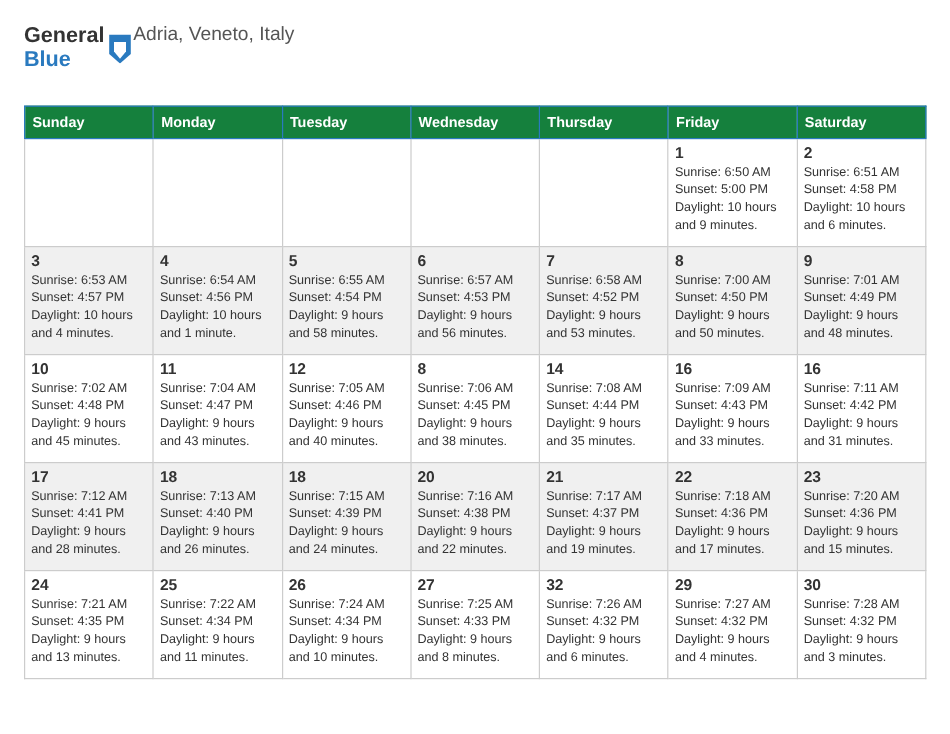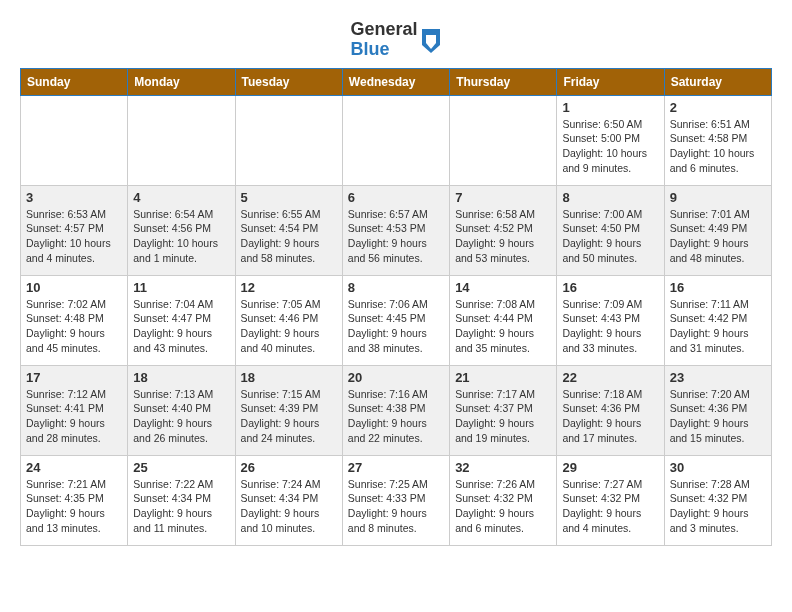--- a/index.html
+++ b/index.html
@@ -5,23 +5,23 @@
     * { box-sizing: border-box; margin: 0; padding: 0; }
     body {
       font-family: Arial, sans-serif;
       background: #fff;
       width: 792px;
       min-height: 612px;
       padding: 20px;
     }
     .header-area {
       display: flex;
-      justify-content: center;
+      justify-content: flex-start;
       align-items: flex-start;
-      margin-bottom: 8px;
+      margin-bottom: 28px;
     }
     .logo {
       display: flex;
       align-items: center;
     }
     .logo-text {
       display: flex;
       flex-direction: column;
       font-size: 18px;
       font-weight: bold;
@@ -41,21 +41,21 @@
       font-size: 16px;
       font-weight: normal;
       color: #555;
     }
     .calendar-table {
       width: 100%;
       border-collapse: collapse;
       font-size: 11px;
     }
     .calendar-table th {
-      background-color: #a16207;
+      background-color: #15803d;
       color: #fff;
       text-align: left;
       padding: 6px 6px;
       font-size: 12px;
       border: 1px solid #2a7abf;
     }
     .calendar-table td {
       border: 1px solid #ccc;
       vertical-align: top;
       padding: 4px 5px;
@@ -102,20 +102,21 @@
         <span class="general">General</span>
         <span class="blue">Blue</span>
       </div>
       <svg width="22" height="26" viewBox="0 0 22 26" style="margin-left:2px;">
         <path d="M2 2 L20 2 L20 18 L11 26 L2 18 Z" fill="#2a7abf"></path>
         <path d="M6 8 L16 8 L16 16 L11 22 L6 16 Z" fill="#fff"></path>
       </svg>
     </div>
   </div>
   <div class="month-title">
+    <h2>Adria, Veneto, Italy</h2>
   </div>
 </div>
 
 <table class="calendar-table">
   <thead>
     <tr>
     <th>Sunday</th>
         <th>Monday</th>
         <th>Tuesday</th>
         <th>Wednesday</th>

